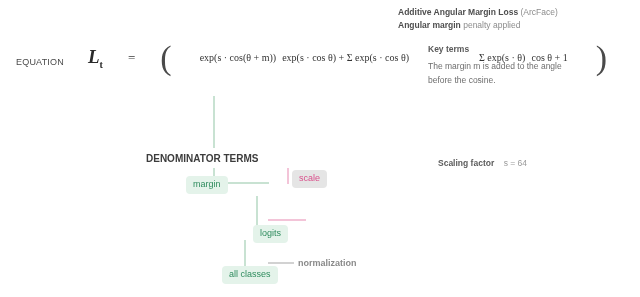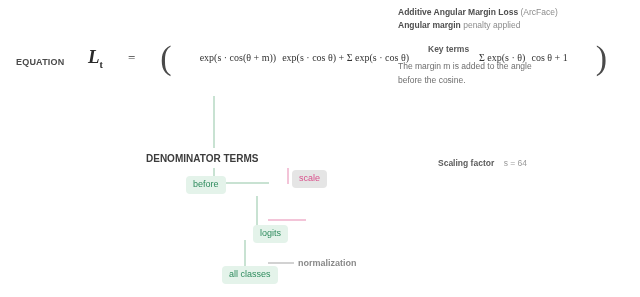--- a/index.html
+++ b/index.html
@@ -23,21 +23,21 @@
     width: 640px;
     height: 297px;
   }
 
   
   .left-label {
     position: absolute;
     left: 16px;
     top: 57px;
     font-size: 9px;
-    font-weight: bold;
+    font-weight: normal;
     letter-spacing: 0.2px;
     color: #4a4a4a;
     white-space: nowrap;
   }
 
   
   .formula-row {
     position: absolute;
     left: 88px;
     top: 30px;
@@ -173,20 +173,21 @@
   .panel-sub {
     font-size: 8.5px;
     font-weight: bold;
     color: #5a5a5a;
     margin: 0 0 5px 30px;
   }
   .panel-body {
     font-size: 8.5px;
     color: #6e6e6e;
     line-height: 1.65;
+    margin-left: 30px;
   }
   .panel-footer {
     position: absolute;
     left: 438px;
     top: 158px;
     font-size: 8.5px;
     font-weight: bold;
     color: #5c5c5c;
     white-space: nowrap;
   }
@@ -232,21 +233,21 @@
 
   <div class="connector v" style="left:213px; top:168px; height:14px;"></div>
   <div class="connector h" style="left:213px; top:182px; width:56px;"></div>
   <div class="connector v pink" style="left:287px; top:168px; height:16px;"></div>
   <div class="connector v" style="left:256px; top:196px; height:36px;"></div>
   <div class="connector h pink" style="left:268px; top:219px; width:38px;"></div>
   <div class="connector v" style="left:244px; top:240px; height:26px;"></div>
   <div class="connector h gray" style="left:268px; top:262px; width:26px;"></div>
 
   <div class="ann" style="left:186px; top:176px;">
-    <span class="chip chip-green">before</span>
+    <span class="chip chip-green">margin</span>
   </div>
 
   <div class="ann" style="left:292px; top:170px;">
     <span class="chip chip-pink">scale</span>
   </div>
 
   <div class="ann" style="left:230px; top:225px;padding-left:23px;">
     <span class="chip chip-green">logits</span>
   </div>
 

